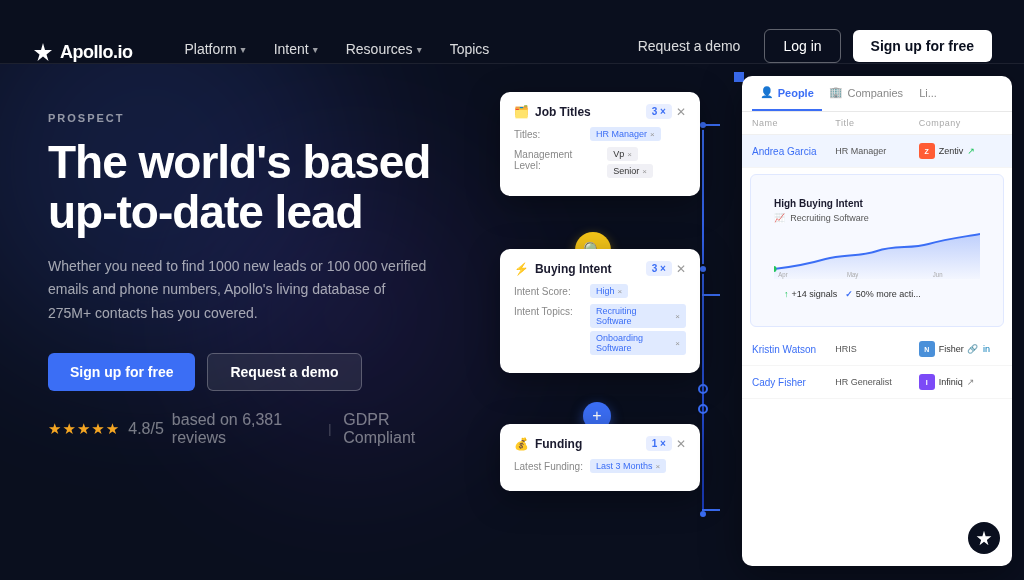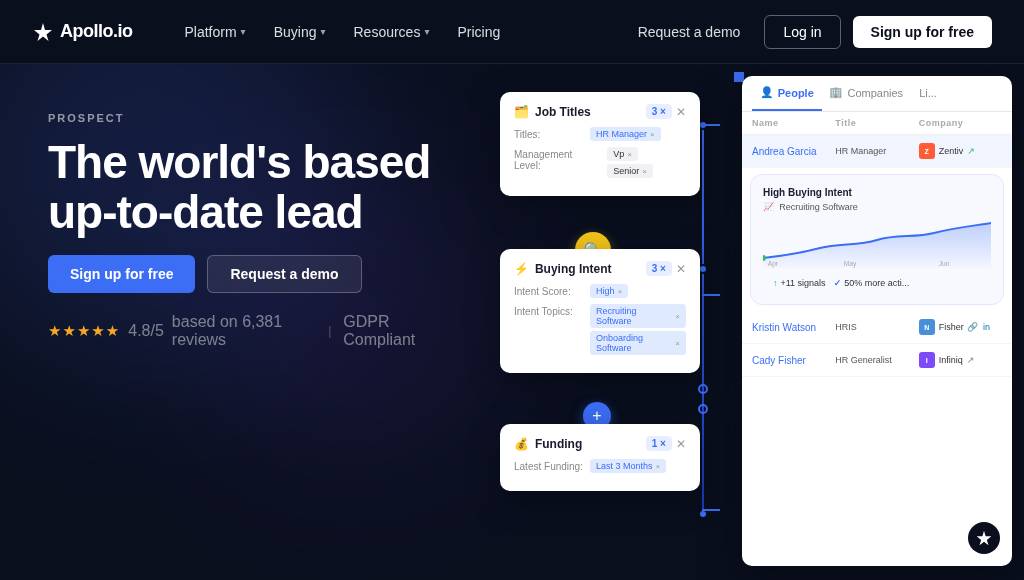--- a/index.html
+++ b/index.html
@@ -9,21 +9,21 @@
       color: #fff;
       width: 1024px;
       height: 580px;
       overflow: hidden;
       position: relative;
     }
 
     
     nav {
       display: flex;
-      align-items: center;
+      align-items: flex-end;
       padding: 0 32px;
       height: 64px;
       background: #0a0f1e;
       border-bottom: 1px solid rgba(255,255,255,0.08);
       position: relative;
       z-index: 10;
     }
     .nav-logo {
       display: flex;
       align-items: center;
@@ -358,21 +358,21 @@
       font-weight: 600;
     }
 
     .people-table-header {
       display: grid;
       grid-template-columns: 1fr 1fr 1fr;
       padding: 6px 10px;
       font-size: 9px;
       color: #aaa;
       border-bottom: 1px solid #f0f0f0;
-      font-weight: 700;
+      font-weight: 400;
       letter-spacing: 0.5px;
     }
 
     .people-row {
       display: grid;
       grid-template-columns: 1fr 1fr 1fr;
       padding: 8px 10px;
       align-items: center;
       border-bottom: 1px solid #f5f5f5;
     }
@@ -394,22 +394,22 @@
       justify-content: center;
       font-size: 7px;
       color: #fff;
       font-weight: 700;
     }
 
     
     .intent-card-inner {
       margin: 6px 8px;
       background: #f7f9ff;
-      border-radius: 12px;
-      padding: 12px;
+      border-radius: 6px;
+      padding: 23px;
       border: 1px solid #e0e8ff;
     }
     .intent-title {
       font-size: 10px;
       font-weight: 700;
       color: #1a1a2e;
       margin-bottom: 4px;
     }
     .intent-item {
       display: flex;
@@ -474,48 +474,49 @@
       <polygon points="11,2 13,9 20,9 14.5,13.5 16.5,20 11,15.5 5.5,20 7.5,13.5 2,9 9,9" fill="white"></polygon>
     </svg>
     <span class="logo-text">Apollo.io</span>
   </div>
   <div class="nav-links">
     <div class="nav-link">
       <span>Platform</span>
       <span class="chevron">▾</span>
     </div>
     <div class="nav-link">
-      <span>Buying</span>
+      <span>Intent</span>
       <span class="chevron">▾</span>
     </div>
     <div class="nav-link">
       <span>Resources</span>
       <span class="chevron">▾</span>
     </div>
     <div class="nav-link">
-      <span>Pricing</span>
+      <span>Topics</span>
     </div>
   </div>
   <div class="nav-right">
     <button class="btn-demo">Request a demo</button>
     <button class="btn-login">Log in</button>
     <button class="btn-signup">Sign up for free</button>
   </div>
 </nav>
 
 <div class="hero">
   <div class="bg-blob bg-blob-1"></div>
   <div class="bg-blob bg-blob-2"></div>
 
   <div class="hero-left">
     <div class="prospect-label">PROSPECT</div>
     <h1 class="hero-title">
       <span>The world's based</span><br>
       <span>up-to-date lead</span><br>
     </h1>
+    <p class="hero-desc">Whether you need to find 1000 new leads or 100 000 verified emails and phone numbers, Apollo's living database of 275M+ contacts has you covered.</p>
     <div class="hero-cta">
       <button class="cta-primary">Sign up for free</button>
       <button class="cta-secondary">Request a demo</button>
     </div>
     <div class="rating-row">
       <span class="stars">★★★★★</span>
       <span class="rating-text">4.8/5</span>
       <span class="rating-text">based on 6,381 reviews</span>
       <span class="rating-sep">|</span>
       <span class="rating-text">GDPR Compliant</span>
@@ -666,21 +667,21 @@
             <path d="M0,40 C20,38 40,35 60,30 C80,25 100,28 120,22 C140,16 160,20 180,15 C200,10 220,8 240,5 L240,50 L0,50 Z" fill="url(#chartGrad)"></path>
             <circle cx="0" cy="40" r="3" fill="#22c55e"></circle>
             <text x="5" y="48" font-size="7" fill="#aaa">Apr</text>
             <text x="85" y="48" font-size="7" fill="#aaa">May</text>
             <text x="185" y="48" font-size="7" fill="#aaa">Jun</text>
           </svg>
         </div>
         <div class="signals-row">
           <div class="signal-item">
             <span class="signal-green">↑</span>
-            <span>+11 signals</span>
+            <span>+14 signals</span>
           </div>
           <div class="signal-item">
             <span class="signal-blue">✓</span>
             <span>50% more acti...</span>
           </div>
         </div>
       </div>
 
       <div class="people-row" style="cursor:pointer;">
         <span class="people-name">Kristin Watson</span>

